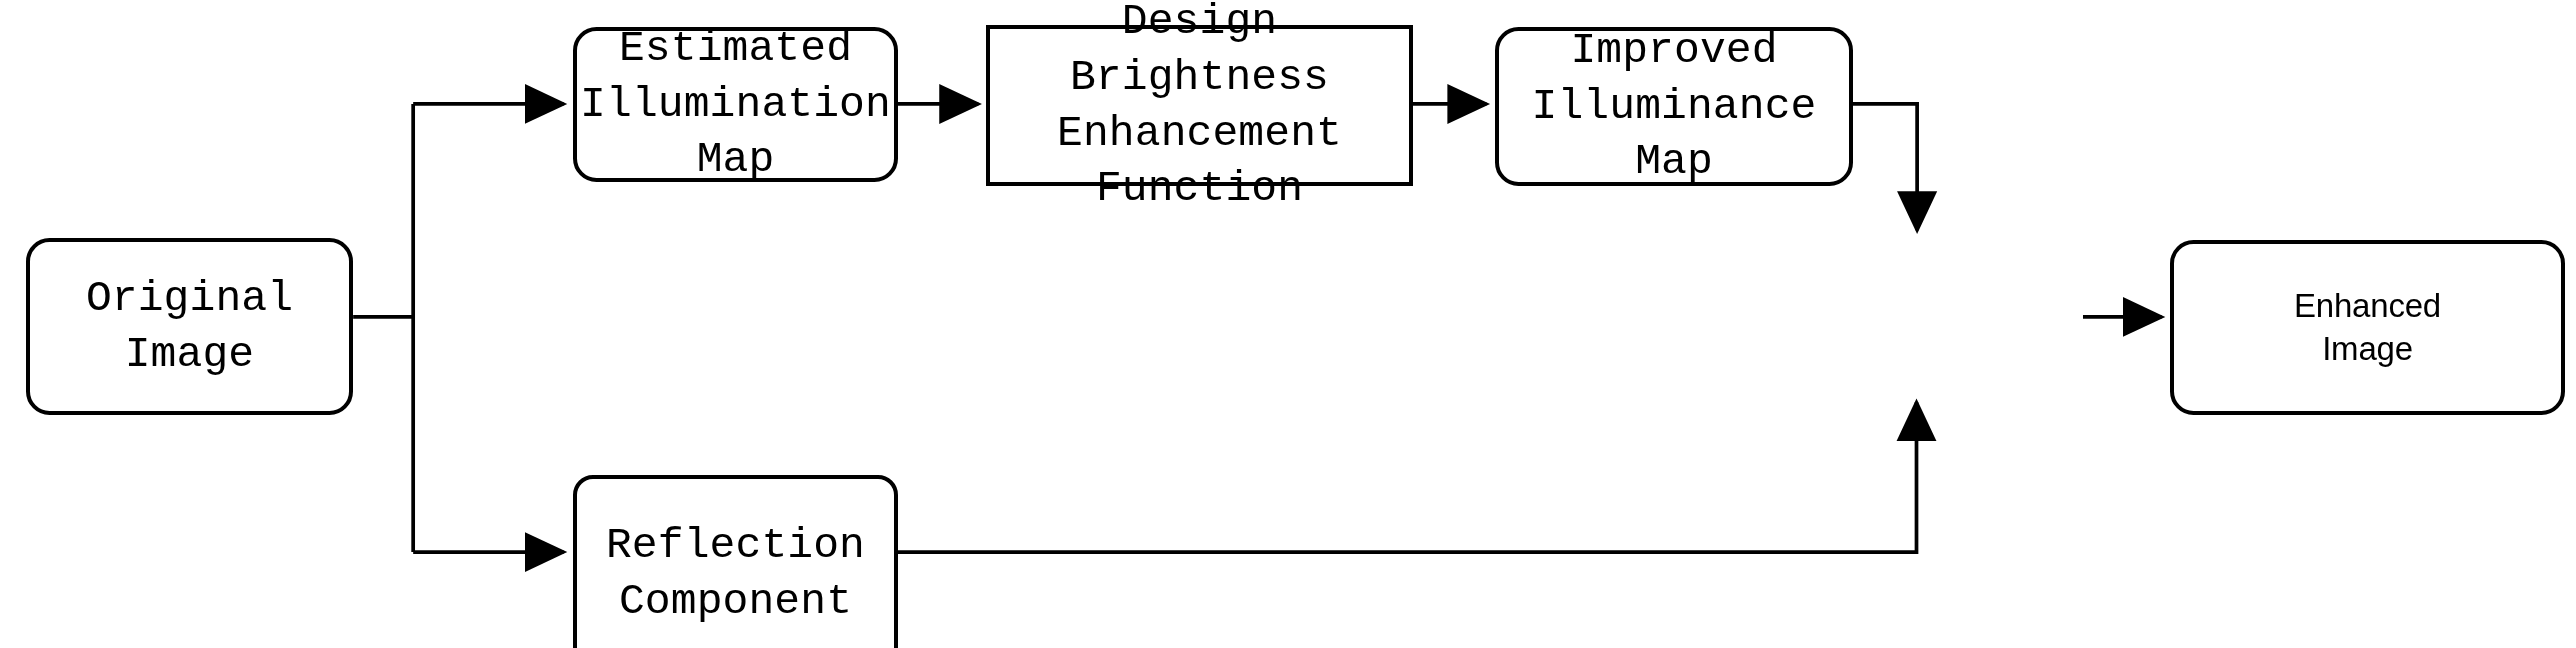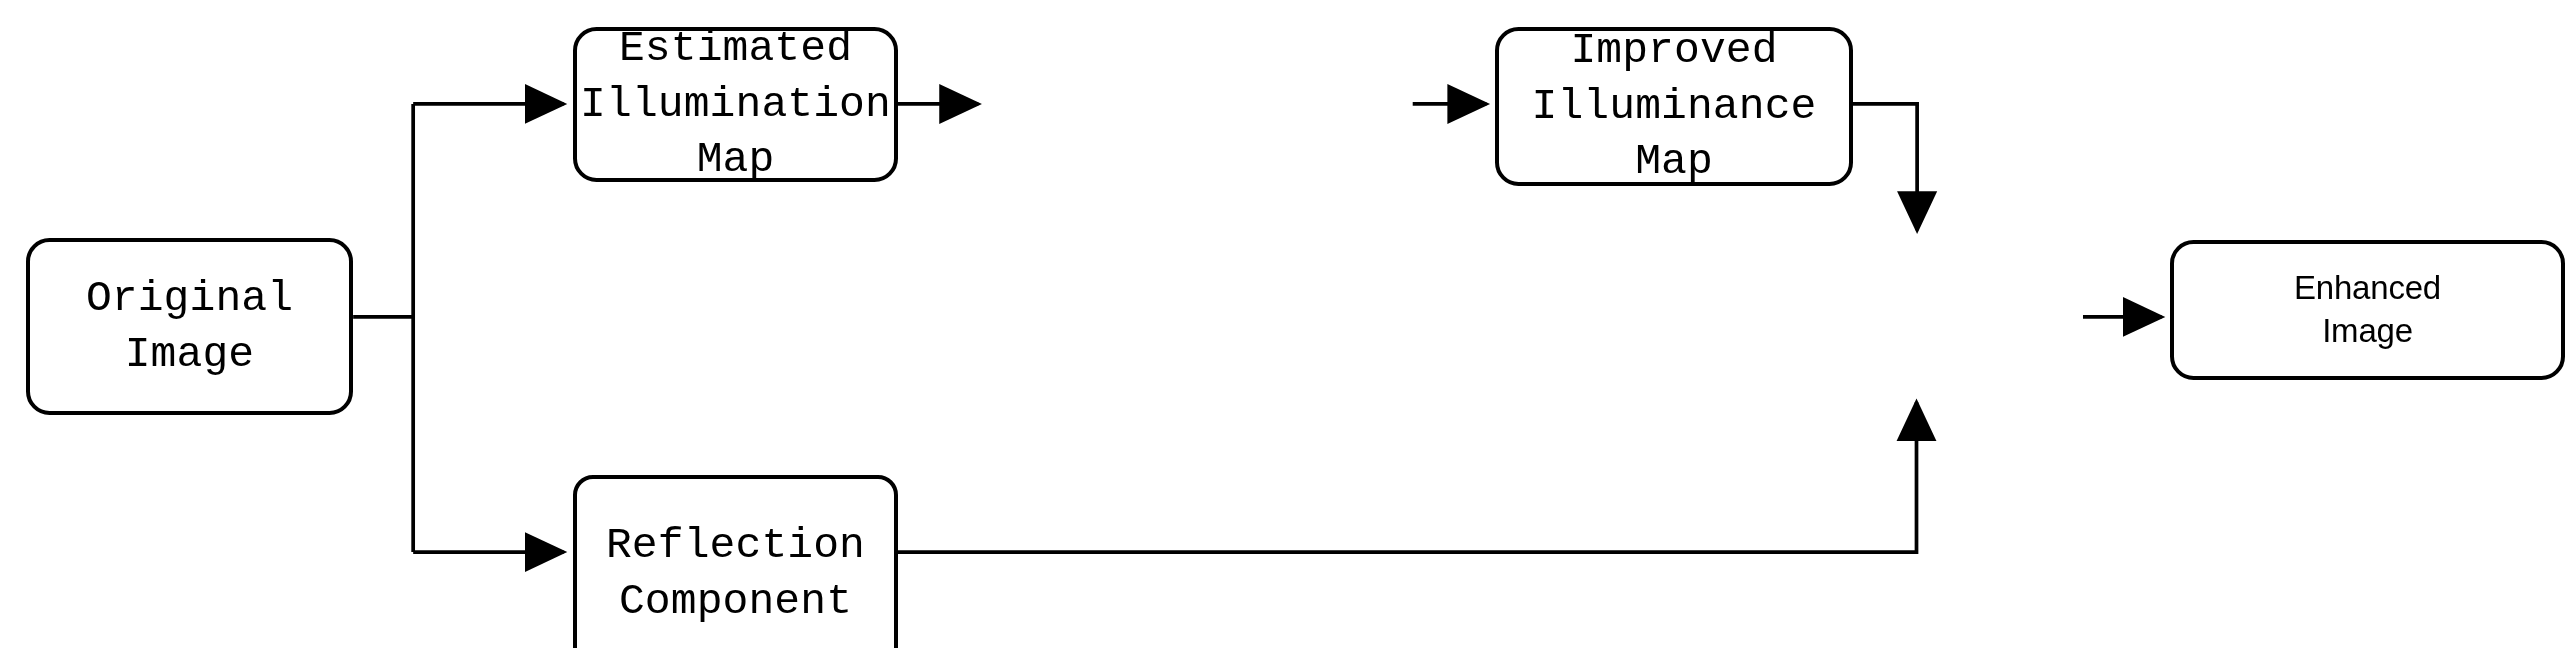--- a/index.html
+++ b/index.html
@@ -47,21 +47,21 @@
     font-family: "Liberation Sans", sans-serif;
     font-size: 33px;
     letter-spacing: -0.2px;
   }
   
   #node-original-image        { left: 26px;   top: 238px; width: 327px; height: 177px; }
   #node-estimated-illum-map   { left: 573px;  top: 27px;  width: 325px; height: 155px; }
   #node-design-brightness-fn  { left: 986px; top: 25px;  width: 427px; height: 161px; }
   #node-improved-illum-map    { left: 1495px; top: 27px;  width: 358px; height: 159px; }
   #node-retinex               { left: 1754px; top: 238px; width: 329px; height: 156px; }
-  #node-enhanced-image        { left: 2170px; top: 240px; width: 395px; height: 140px; }
+  #node-enhanced-image        { left: 2170px; top: 240px; width: 395px; height: 175px; }
   #node-reflection-component  { left: 573px;  top: 475px; width: 325px; height: 198px; border-radius: 20px; }
 </style>
 </head>
 <body>
 
 <div id="stage">
 
   <svg id="edges" viewBox="0 0 4161 1047" width="2576" height="648" xmlns="http://www.w3.org/2000/svg">
     <defs>
       <marker id="arrow" viewBox="0 0 12 12" refX="10.5" refY="6" markerWidth="12" markerHeight="12" orient="auto-start-reverse" markerUnits="strokeWidth">
@@ -91,20 +91,25 @@
     <span class="label">Original
 Image</span>
   </div>
 
   <div class="node rounded" id="node-estimated-illum-map">
     <span class="label">Estimated
 Illumination
 Map</span>
   </div>
 
+  <div class="node sharp" id="node-design-brightness-fn">
+    <span class="label">Design Brightness
+Enhancement
+Function</span>
+  </div>
 
   <div class="node rounded" id="node-improved-illum-map">
     <span class="label">Improved
 Illuminance
 Map</span>
   </div>
 
 
   <div class="node rounded sans" id="node-enhanced-image">
     <span class="label">Enhanced

